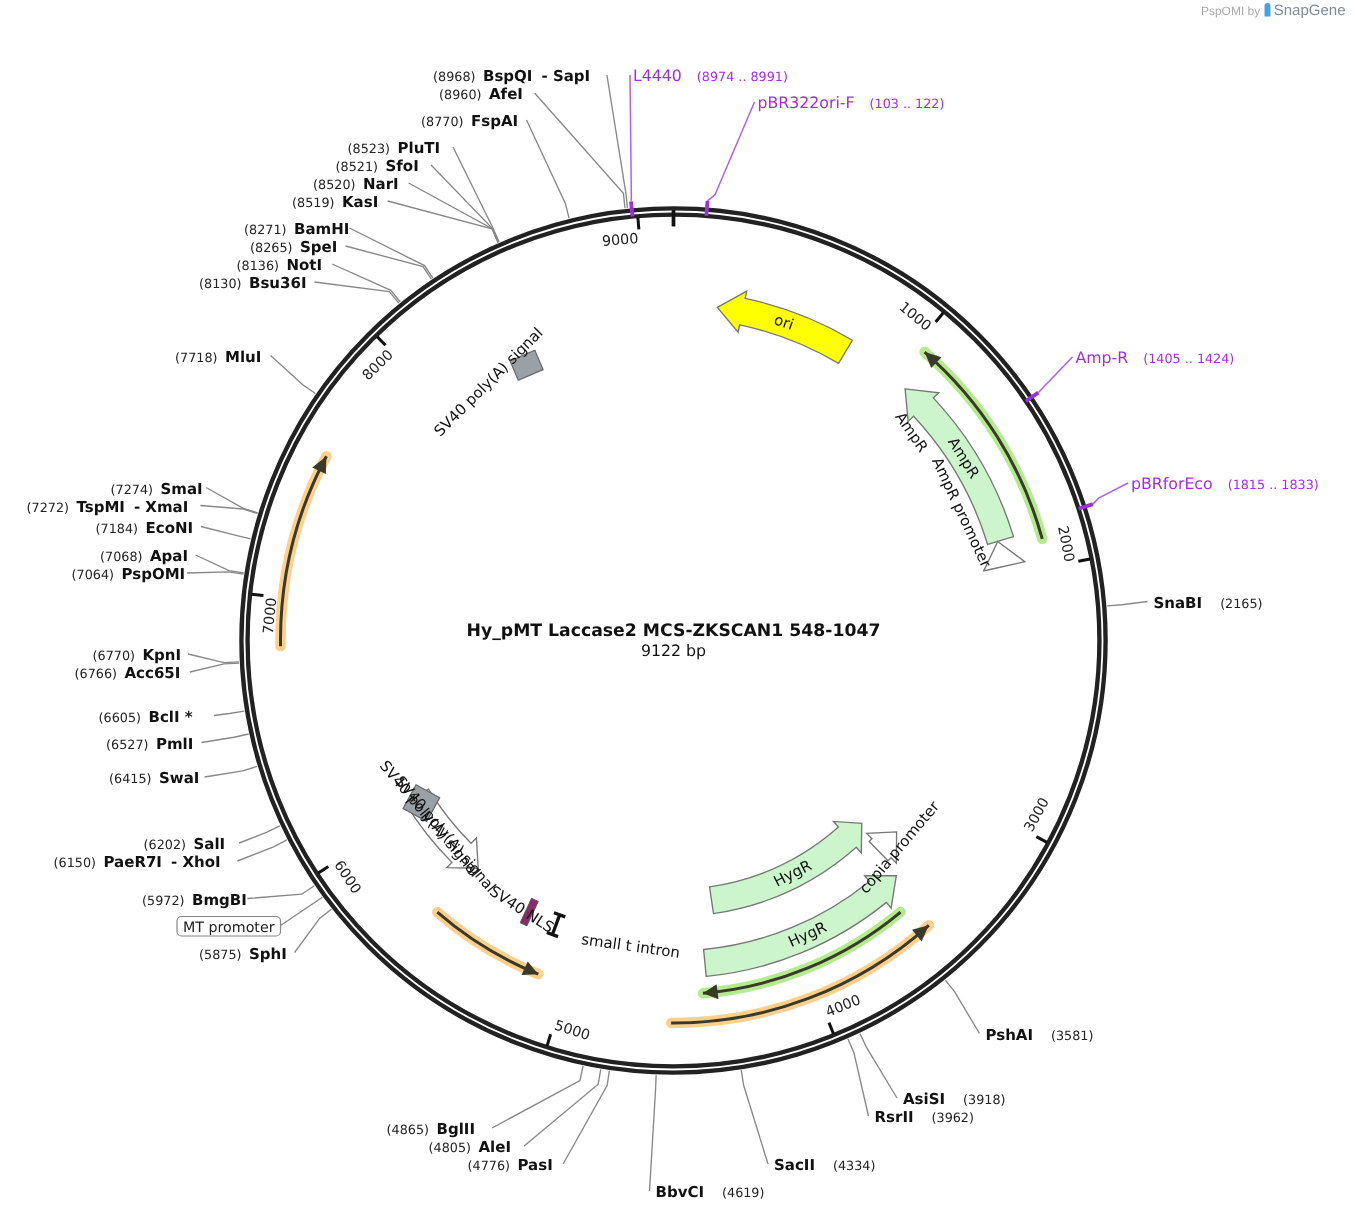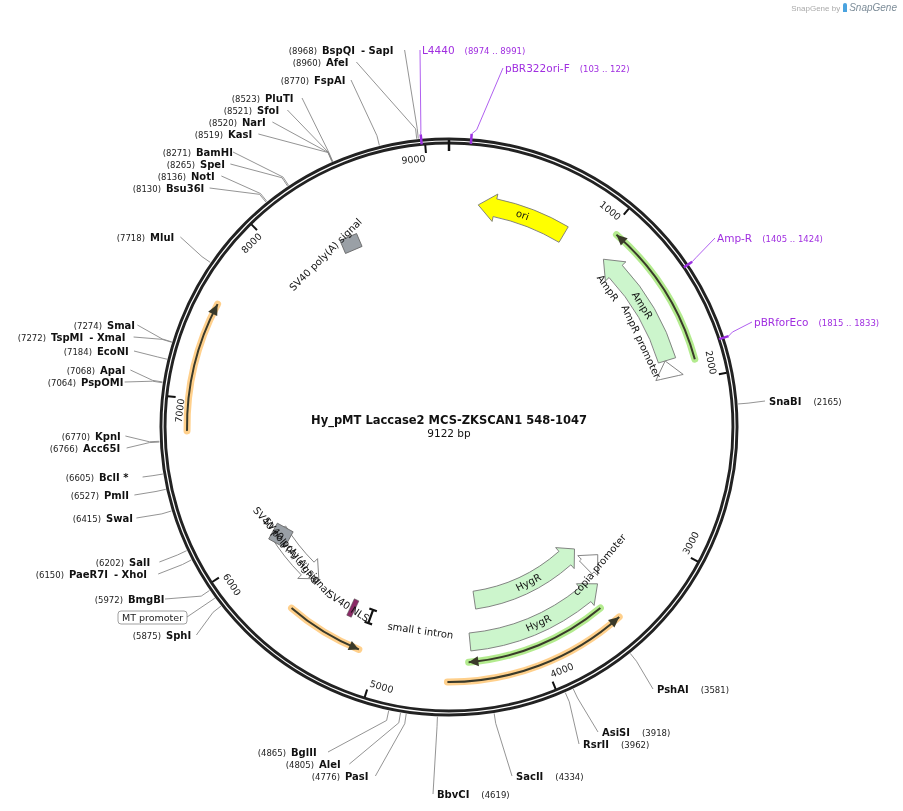--- a/index.html
+++ b/index.html
@@ -1,26 +1,26 @@
 <!DOCTYPE html>
 <html><head>
 <meta charset="utf-8">
 <style>
   html, body { margin:0; padding:0; background:#ffffff; }
   body { width:903px; height:811px; position:relative; overflow:hidden; font-family:"DejaVu Sans", sans-serif; }
   #map { position:absolute; left:0; top:0; }
   .credit { position:absolute; right:6px; top:2px; font-size:8px; color:#aaaaaa; font-family:"Liberation Sans", sans-serif; }
-  .credit b { color:#7d8d99; font-weight:normal; font-size:10px;font-style:italic; }
+  .credit b { color:#7d8d99; font-weight:normal; font-size:10px; }
   .credit .logo { display:inline-block; width:4px; height:9px; background:#4aa3df; border-radius:2px 2px 0 0; margin:0 2px 0 3px; vertical-align:-1px; }
 </style>
 </head>
 <body>
 
 <div class="credit">
-  <span>SnapGene by</span><span class="logo"></span><b>SnapGene</b>
+  <span>PspOMI by</span><span class="logo"></span><b>SnapGene</b>
 </div>
 
 <svg id="map" width="903" height="811" viewBox="0 0 903 811" xmlns="http://www.w3.org/2000/svg">
   <g id="layer-leaders">
       <polyline points="418.2960830367623,138.62997818234538 417.23732727940927,128.68618432656416 404.6,50" fill="none" stroke="#888" stroke-width="0.9"></polyline>
       <polyline points="416.707535269659,138.80354491833236 415.5940020030955,128.86573612241278 356.4,62" fill="none" stroke="#888" stroke-width="0.9"></polyline>
       <polyline points="379.3746953612721,145.4821196549599 376.97382278752286,135.77460653961367 351,80" fill="none" stroke="#888" stroke-width="0.9"></polyline>
       <polyline points="332.715357591783,161.33501935709876 328.70554233632726,152.17415795561942 302,98" fill="none" stroke="#888" stroke-width="0.9"></polyline>
       <polyline points="332.34949078284444,161.49546388172894 328.3270594305287,152.34013505006442 287.4,110" fill="none" stroke="#888" stroke-width="0.9"></polyline>
       <polyline points="332.1666403501601,161.57587511130197 328.13790381051047,152.42331908065722 272.4,122" fill="none" stroke="#888" stroke-width="0.9"></polyline>

